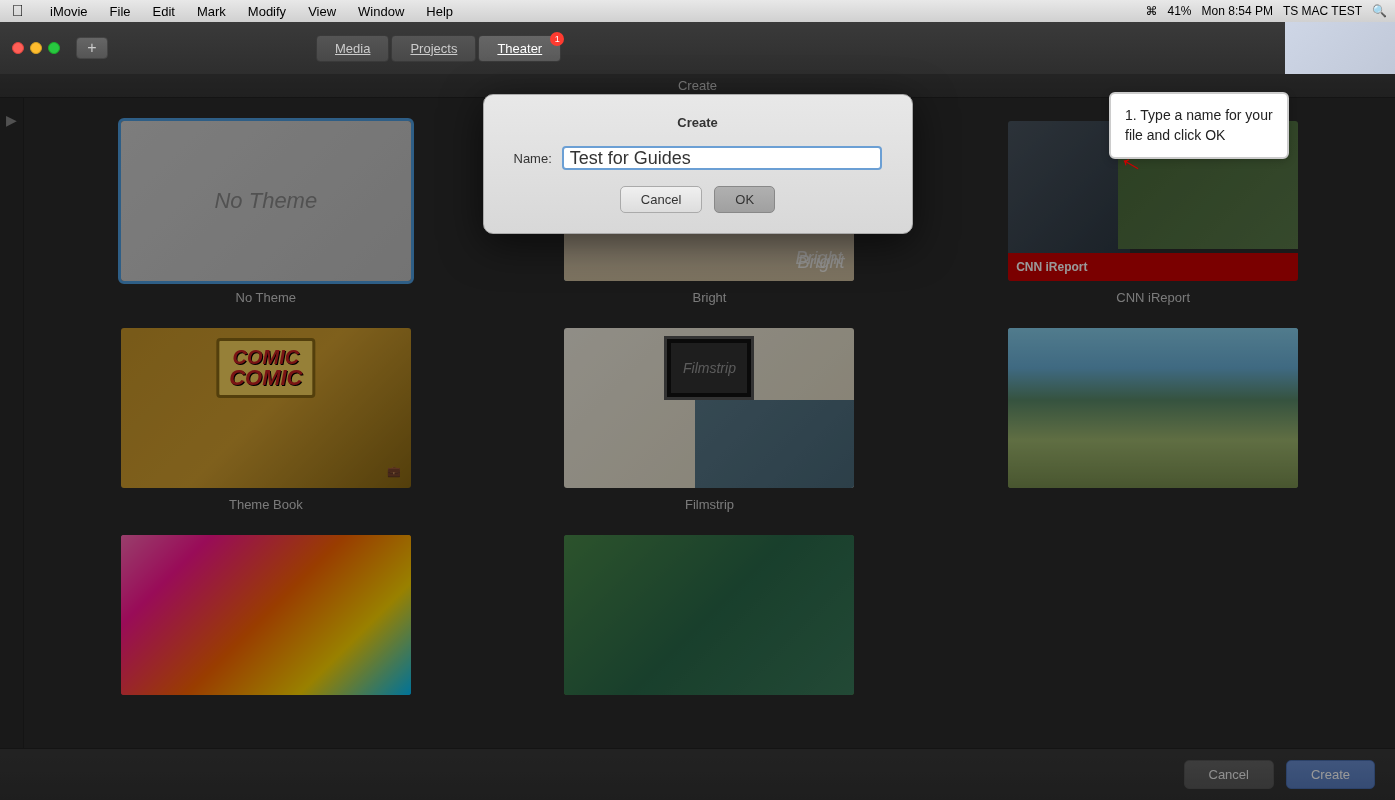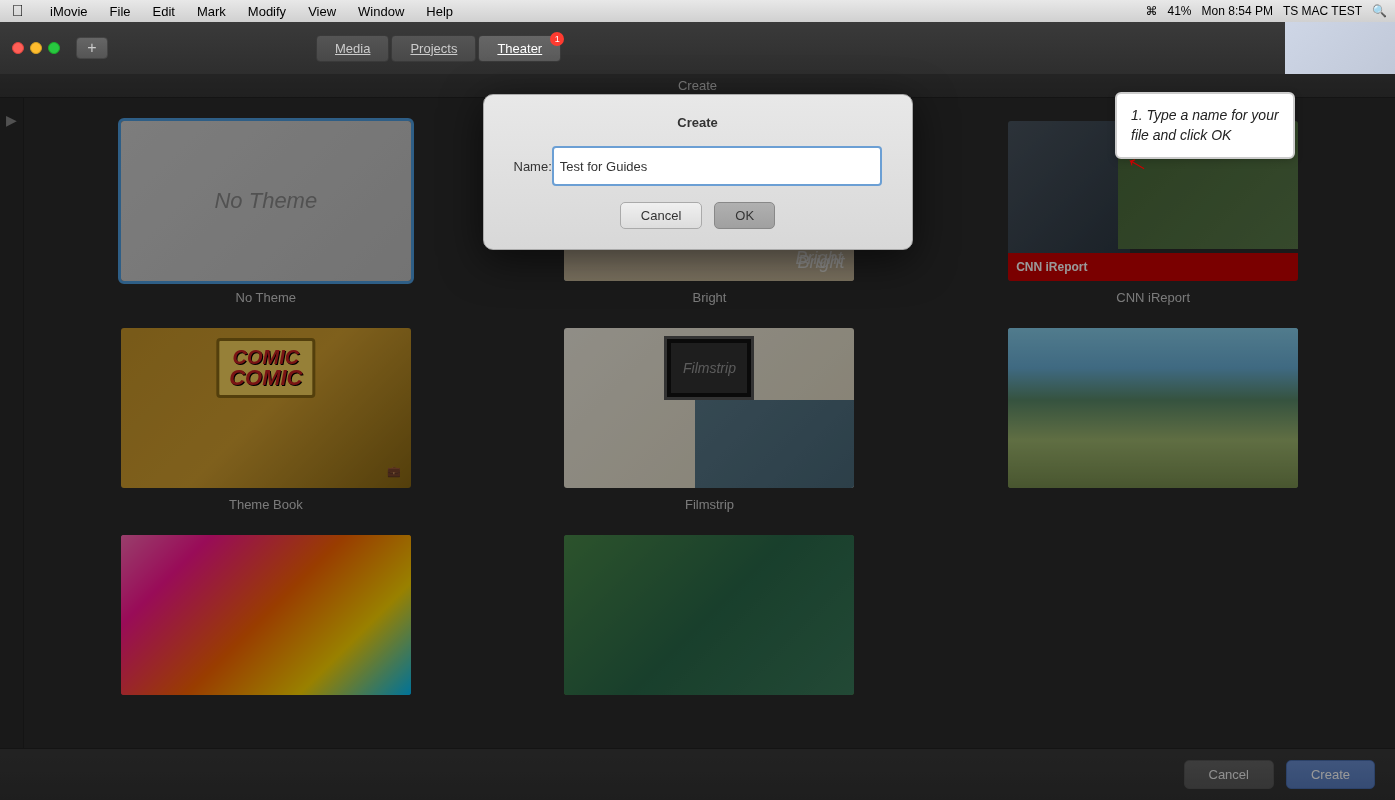--- a/index.html
+++ b/index.html
@@ -264,37 +264,38 @@
       text-align: center;
       font-size: 13px;
       font-weight: 600;
       color: #333;
       margin-bottom: 16px;
     }
 
     .dialog-row {
       display: flex;
       align-items: center;
+      gap: 10px;
       margin-bottom: 16px;
     }
 
     .dialog-label {
       font-size: 13px;
       color: #333;
       white-space: nowrap;
     }
 
     .dialog-input {
       flex: 1;
-      height: 40px;
+      height: 24px;
       border: 2px solid #6B9FD4;
       border-radius: 4px;
       background: white;
       padding: 0 6px;
-      font-size: 13px;
+      font-size: 18px;
       color: #333;
       outline: none;
     }
 
     .dialog-buttons {
       display: flex;
       justify-content: center;
       gap: 12px;
     }
 
@@ -521,21 +522,21 @@
     </div>
   </div>
 
   <div id="bottom-bar">
     <button class="bottom-btn btn-cancel">Cancel</button>
     <button class="bottom-btn btn-create">Create</button>
   </div>
 
   <div id="dialog-overlay">
 
-    <div id="annotation" style="position:absolute;top:18px;right:100px;z-index:60;font-style:italic;">
+    <div id="annotation" style="position:absolute;top:18px;right:106px;z-index:60;">
       <div class="annotation-box">1. Type a name for your file and click OK</div>
 
       <div style="position:absolute;bottom:-18px;left:10px;color:#cc0000;font-size:28px;transform:rotate(30deg);">←</div>
     </div>
 
     <div id="create-dialog">
       <div class="dialog-title">Create</div>
       <div class="dialog-row">
         <label class="dialog-label">Name:</label>
         <input class="dialog-input" type="text" value="Test for Guides" style="">

